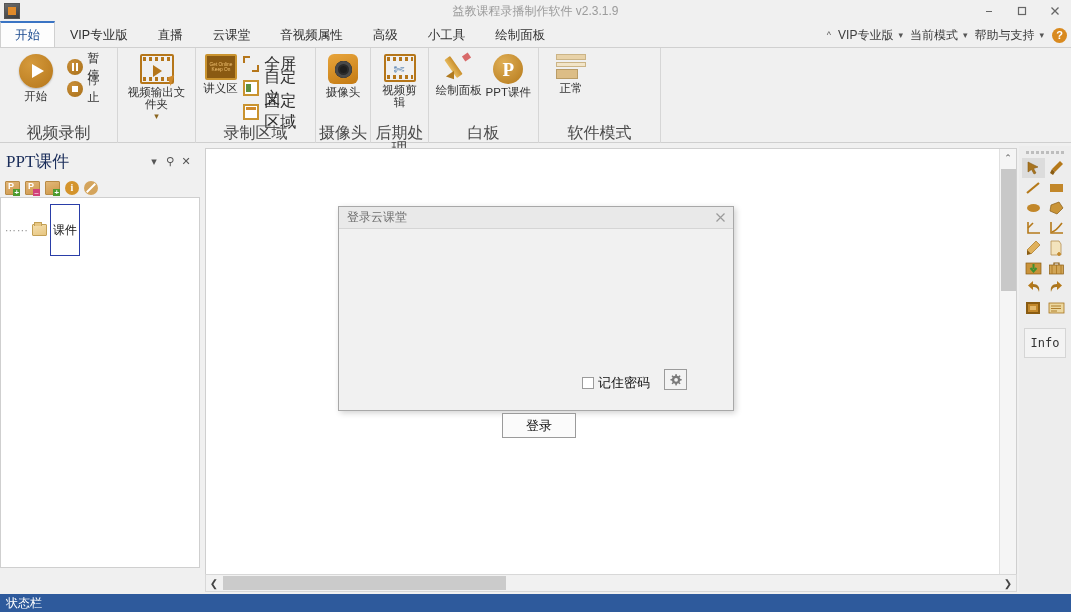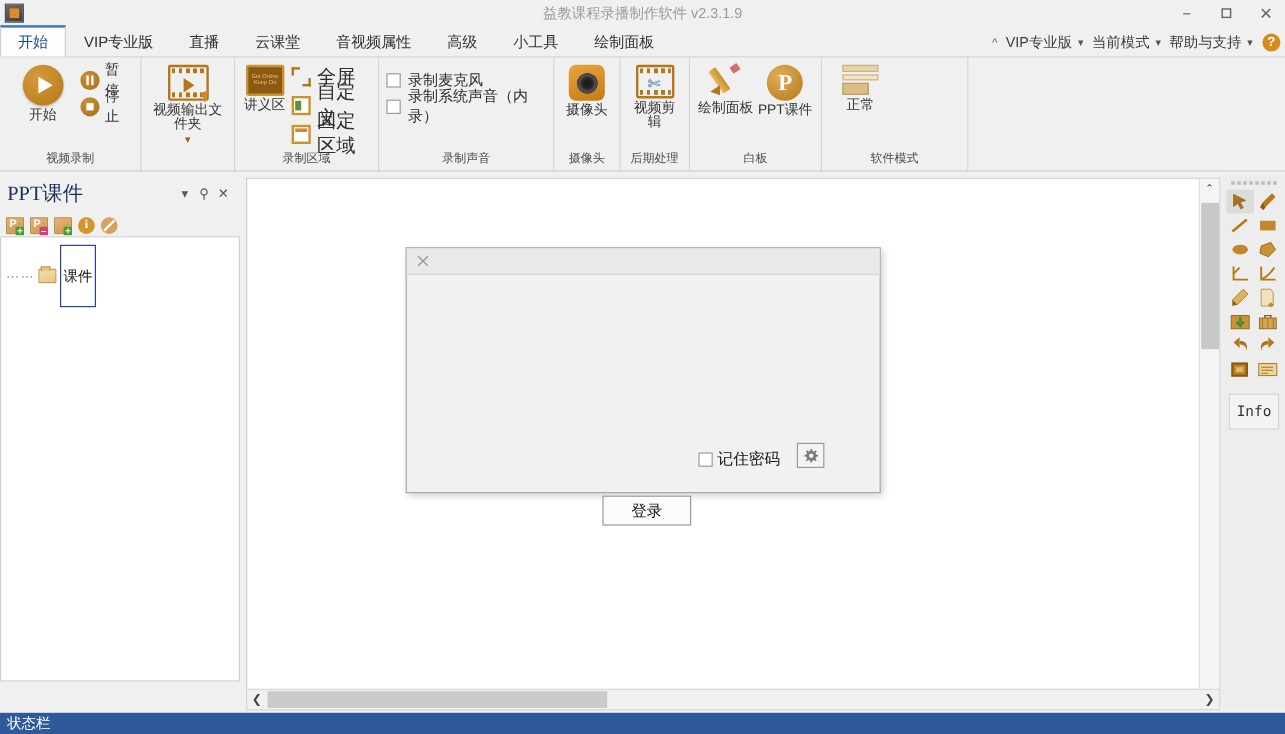--- a/index.html
+++ b/index.html
@@ -70,21 +70,21 @@
     position:absolute;left:0;top:48px;width:1071px;height:95px;
     background:#f0f0f0;border-bottom:1px solid #cfcfcf;
     display:flex;
   }
   .rgroup{
     height:95px;position:relative;display:flex;flex-direction:column;
     border-right:1px solid #d6d6d6;
   }
   .rgroup-body{flex:1;display:flex;align-items:flex-start;padding:4px 6px 0 6px;}
   .rgroup-title{
-    height:18px;line-height:16px;text-align:center;font-size:10px;color:#4a4a4a;
+    height:18px;line-height:16px;text-align:center;font-size:16px;color:#4a4a4a;
   }
   .bigbtn{
     width:52px;display:flex;flex-direction:column;align-items:center;
     padding-top:2px;
   }
   .bigbtn .lbl{font-size:11.5px;color:#333;margin-top:2px;text-align:center;line-height:12px;}
   .playcircle{
     width:34px;height:34px;border-radius:50%;
     background:radial-gradient(circle at 35% 30%,#d59a3c,#b5761a);
     position:relative;box-shadow:0 1px 2px rgba(0,0,0,.25);
@@ -435,33 +435,20 @@
         </div>
         <div class="miniitem">
           <span class="mi mi-fixed"></span>
           <span class="lbl">固定区域</span>
         </div>
       </div>
     </div>
     <div class="rgroup-title">录制区域</div>
   </div>
 
-  <div class="rgroup" style="width:146px">
-    <div class="rgroup-body" style="flex-direction:column;padding-top:8px">
-      <div class="checkrow">
-        <span class="cbox"></span>
-        <span class="lbl">录制麦克风</span>
-      </div>
-      <div class="checkrow">
-        <span class="cbox"></span>
-        <span class="lbl">录制系统声音（内录）</span>
-      </div>
-    </div>
-    <div class="rgroup-title">录制声音</div>
-  </div>
 
   <div class="rgroup" style="width:55px">
     <div class="rgroup-body" style="justify-content:center">
       <div class="bigbtn" style="width:50px">
         <div class="camicon"></div>
         <div class="lbl">摄像头</div>
       </div>
     </div>
     <div class="rgroup-title">摄像头</div>
   </div>
@@ -665,20 +652,21 @@
   </div>
   <div class="infobox">Info</div>
 </div>
 
 <div class="statusbar">
   <span class="txt">状态栏</span>
 </div>
 
 <div class="dlg">
   <div class="dlg-title">
+    <span class="t">登录云课堂</span>
     <span class="x">
       <svg width="11" height="11" viewBox="0 0 11 11">
           <path d="M1.5 1.5 L9.5 9.5 M9.5 1.5 L1.5 9.5" stroke="#9a9a9a" stroke-width="1.2" fill="none"></path>
         </svg>
     </span>
   </div>
   <div class="dlg-body">
 
 
 

